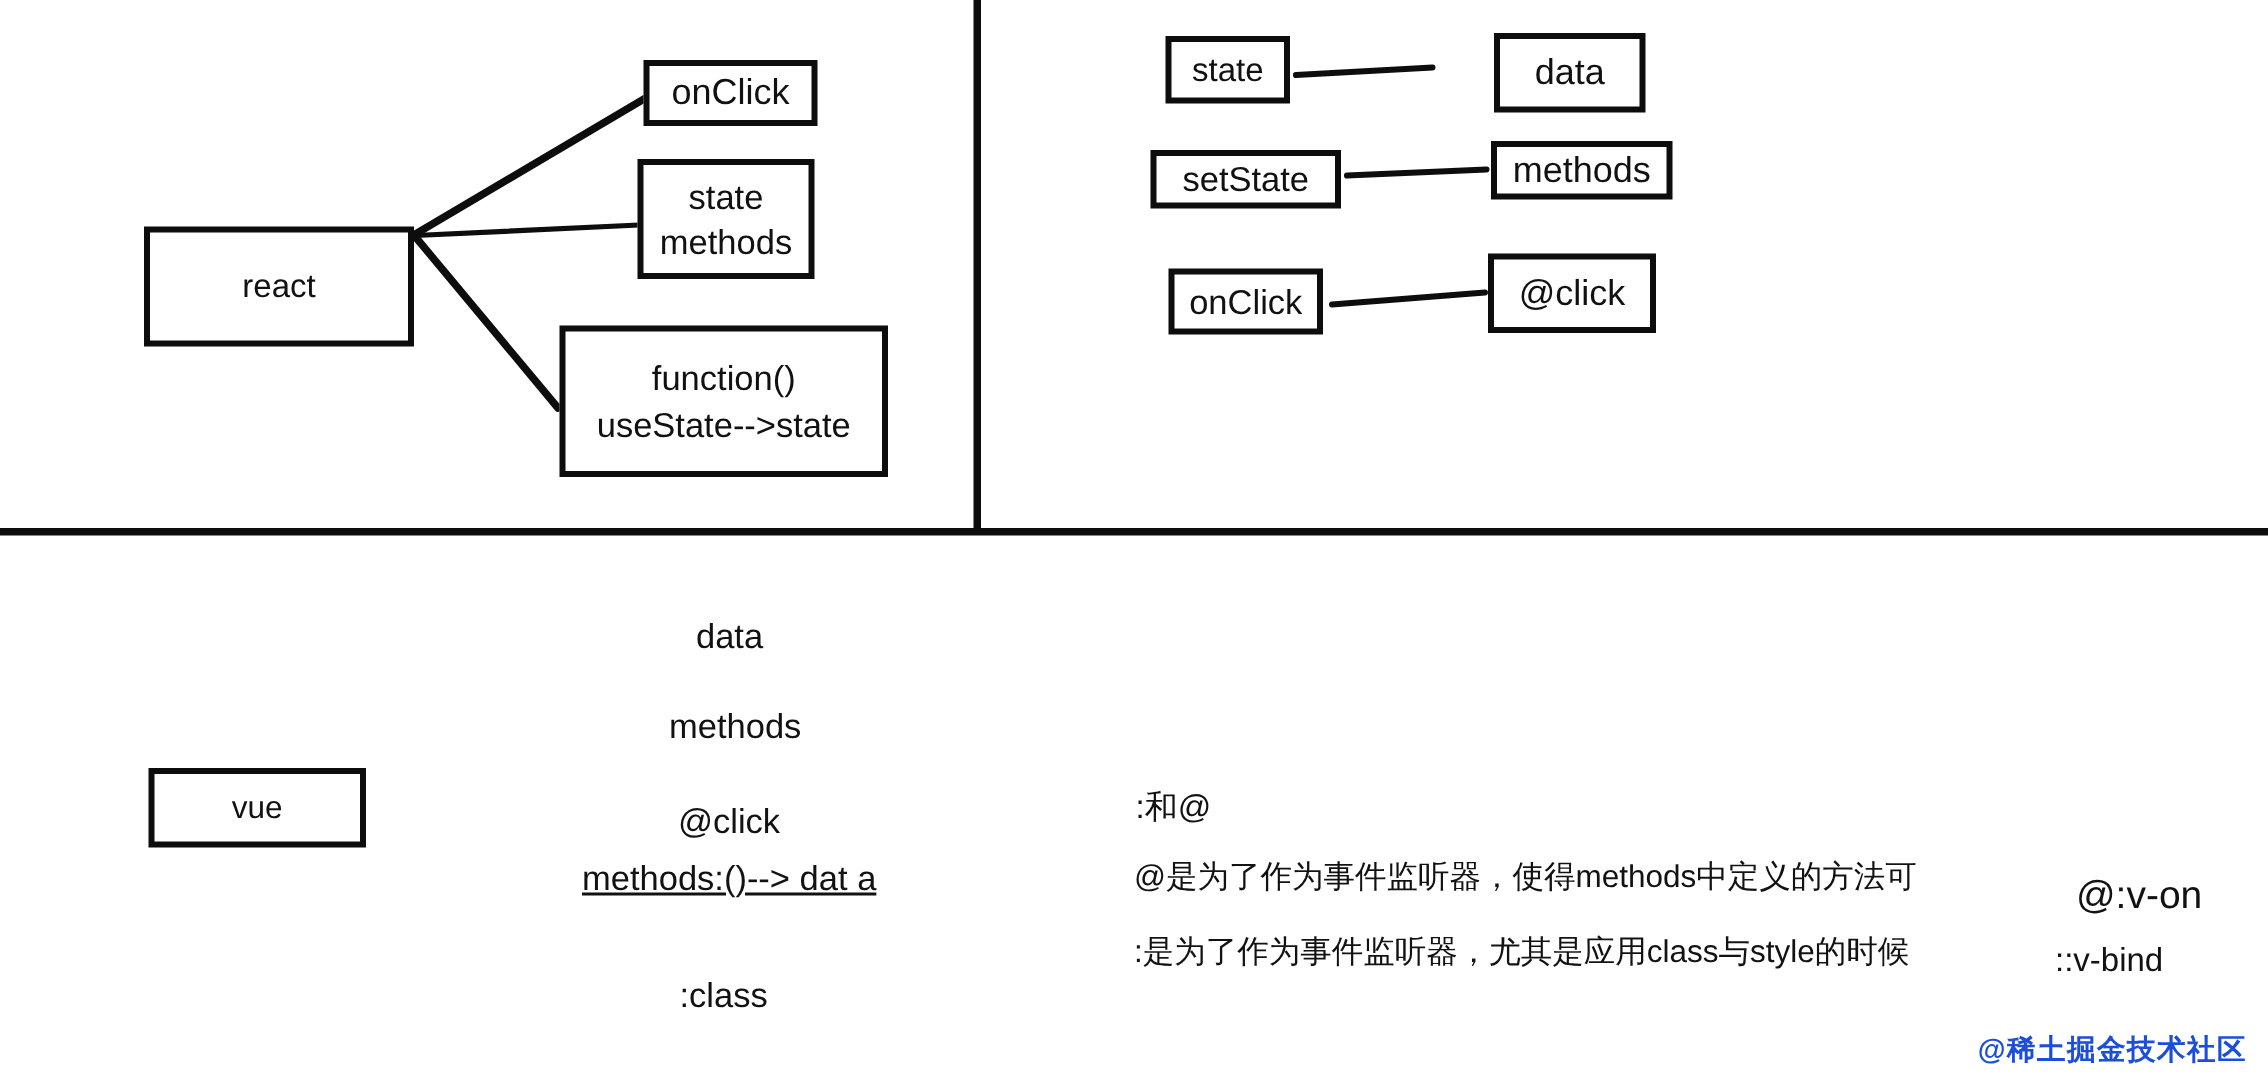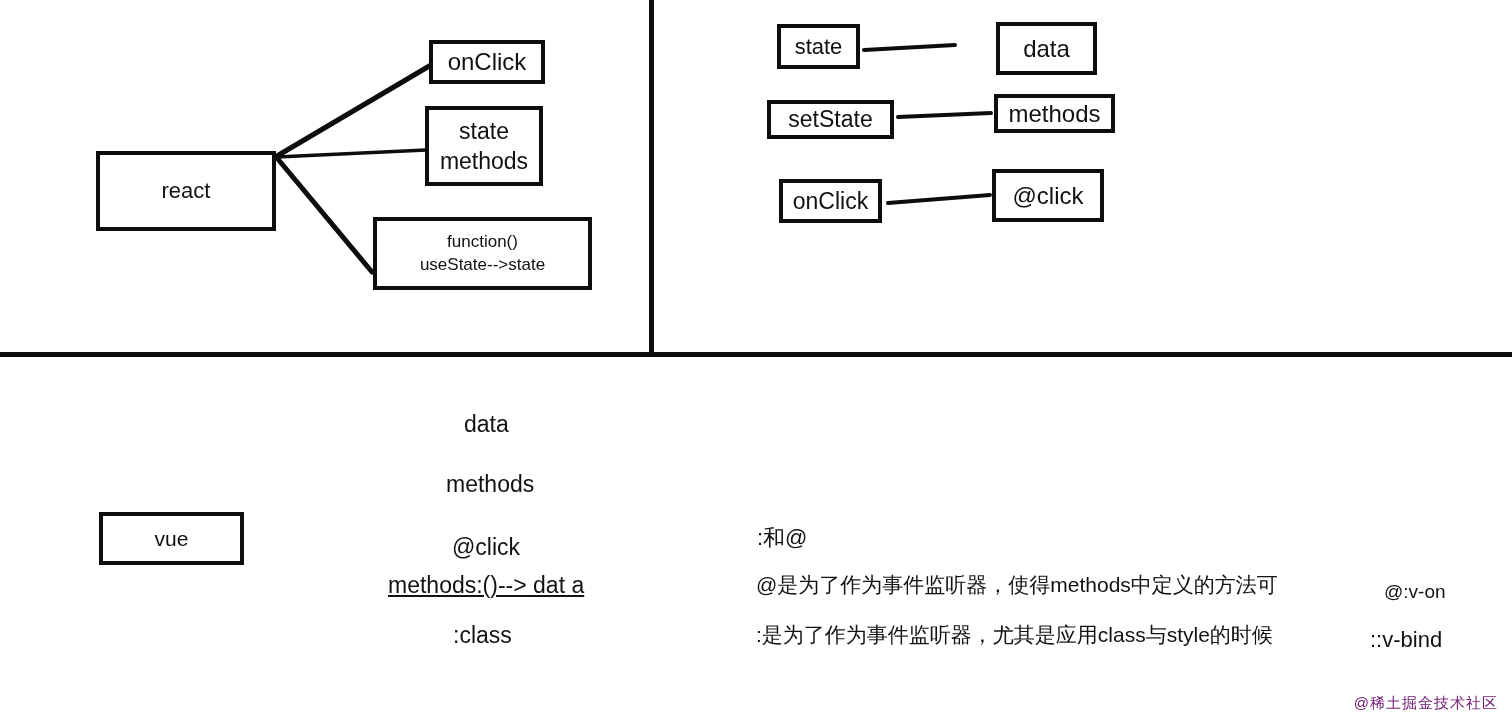--- a/index.html
+++ b/index.html
@@ -73,25 +73,26 @@
     position: absolute;
     white-space: nowrap;
     color: #121212;
     line-height: 1.25;
   }
 
   .watermark {
     position: absolute;
     right: 14px;
     bottom: 8px;
-    font-size: 15px;
-    color: #701a75;
+    font-size: 19px;
+    color: #1d4ed8;
     letter-spacing: 1px;
     white-space: nowrap;
     z-index: 5;
+    font-weight: bold;
   }
 </style>
 </head>
 <body>
 
 <div id="canvas">
 
   <svg class="connectors" viewBox="0 0 1512 721" width="1512" height="721" aria-hidden="true">
 
     <line x1="277" y1="156" x2="431" y2="65" stroke="#0d0d0d" stroke-width="5" stroke-linecap="round"></line>
@@ -109,21 +110,21 @@
 
   <div class="node" style="left:429px; top:40px; width:116px; height:44px; font-size:24px;">
     <span class="line1">onClick</span>
   </div>
 
   <div class="node" style="left:425px; top:106px; width:118px; height:80px; font-size:23px;">
     <span class="line1">state</span>
     <span class="line2">methods</span>
   </div>
 
-  <div class="node" style="left:373px; top:217px; width:219px; height:73px; font-size:17px;">
+  <div class="node" style="left:373px; top:217px; width:219px; height:101px; font-size:23px;">
     <span class="line1">function()</span>
     <span class="line2">useState--&gt;state</span>
   </div>
 
   <div class="node" style="left:777px; top:24px; width:83px; height:45px; font-size:22px;">
     <span class="line1">state</span>
   </div>
   <div class="node" style="left:996px; top:22px; width:101px; height:53px; font-size:24px;">
     <span class="line1">data</span>
   </div>
@@ -147,29 +148,29 @@
   </div>
 
   <div class="free-text" style="left:464px; top:410px; font-size:23px;">data</div>
 
   <div class="free-text" style="left:446px; top:470px; font-size:23px;">methods</div>
 
   <div class="free-text" style="left:452px; top:533px; font-size:23px;">@click</div>
 
   <div class="free-text" style="left:388px; top:571px; font-size:23px;text-decoration:underline;">methods:()--&gt; dat a</div>
 
-  <div class="free-text" style="left:453px; top:621px; font-size:23px;text-align:right;">:class</div>
+  <div class="free-text" style="left:453px; top:649px; font-size:23px;text-align:right;">:class</div>
 
   <div class="free-text" style="left:757px; top:524px; font-size:22px;">:和@</div>
 
   <div class="free-text" style="left:756px; top:572px; font-size:21px;text-align:right;">@是为了作为事件监听器，使得methods中定义的方法可</div>
 
   <div class="free-text" style="left:756px; top:622px; font-size:21px;">:是为了作为事件监听器，尤其是应用class与style的时候</div>
 
-  <div class="free-text" style="left:1384px; top:580px; font-size:19px;">@:v-on</div>
+  <div class="free-text" style="left:1384px; top:580px; font-size:26px;">@:v-on</div>
 
   <div class="free-text" style="left:1370px; top:626px; font-size:22px;">::v-bind</div>
 
   <div class="watermark">@稀土掘金技术社区</div>
 
   <div class="divider-h"></div>
   <div class="divider-v"></div>
 
 </div>
 

